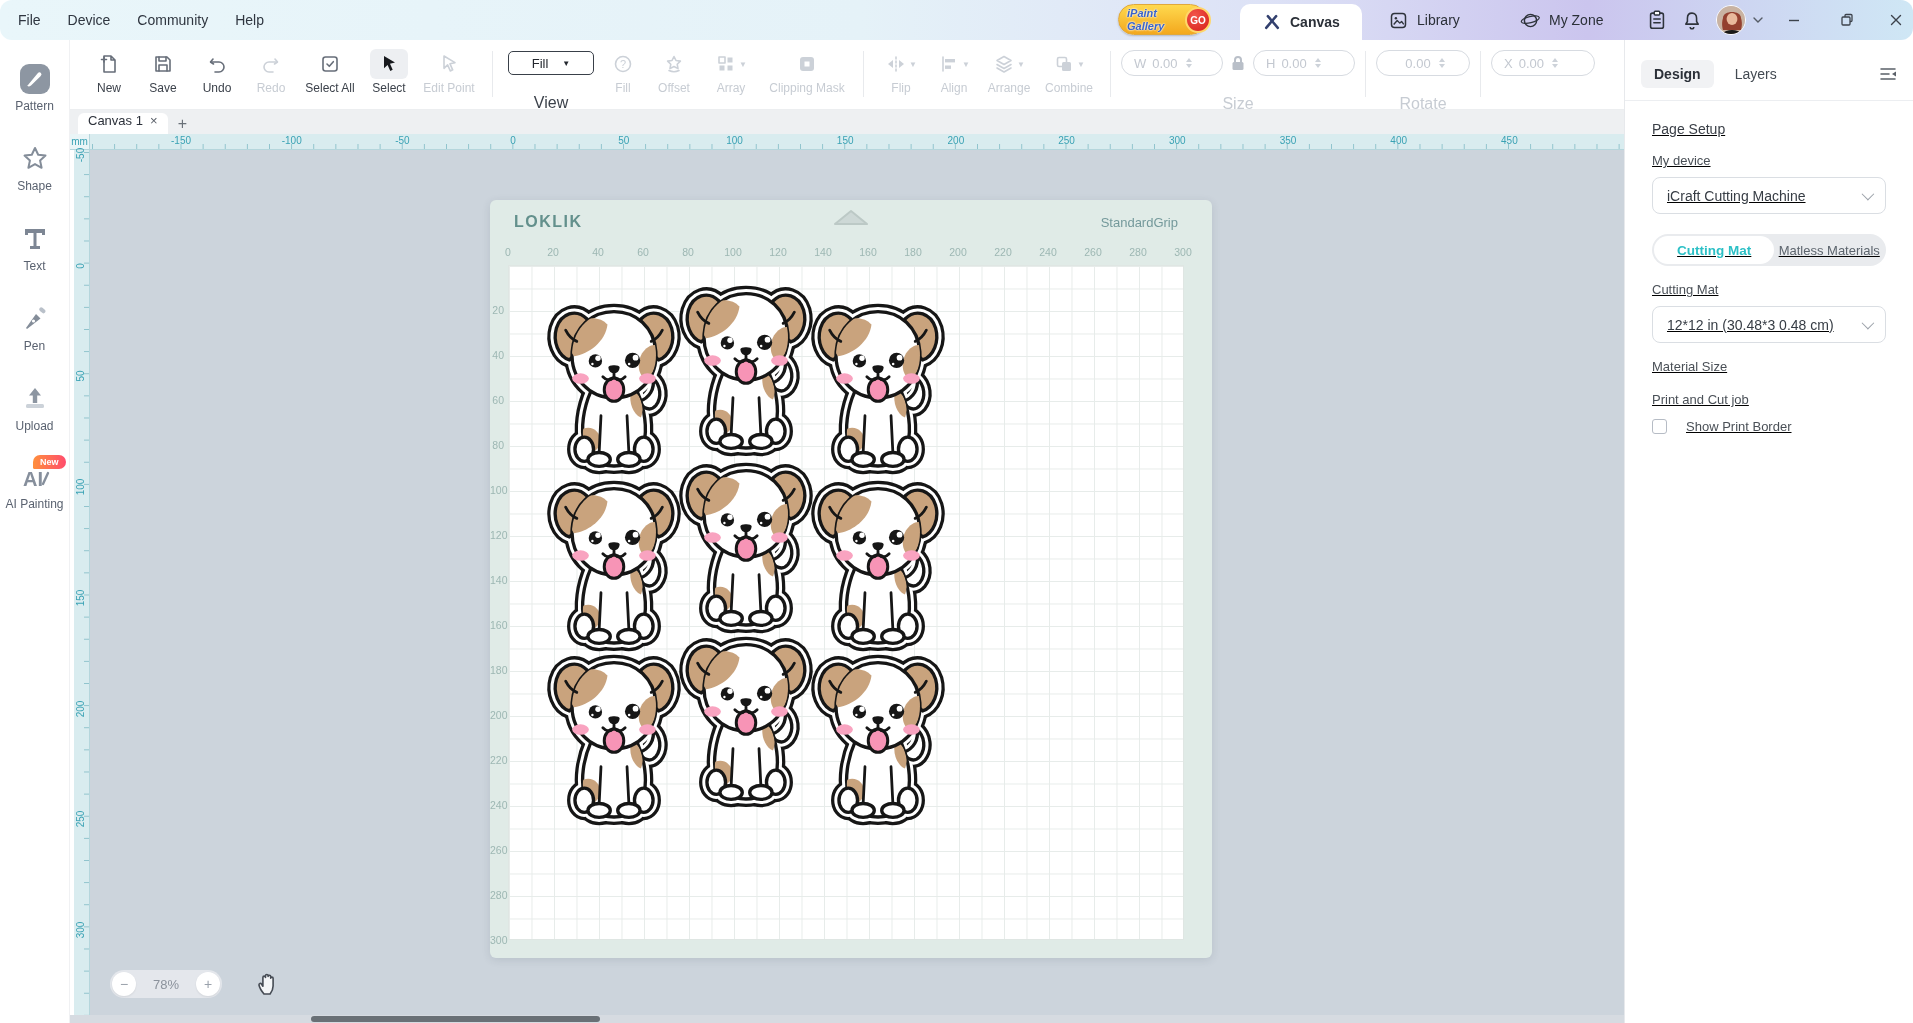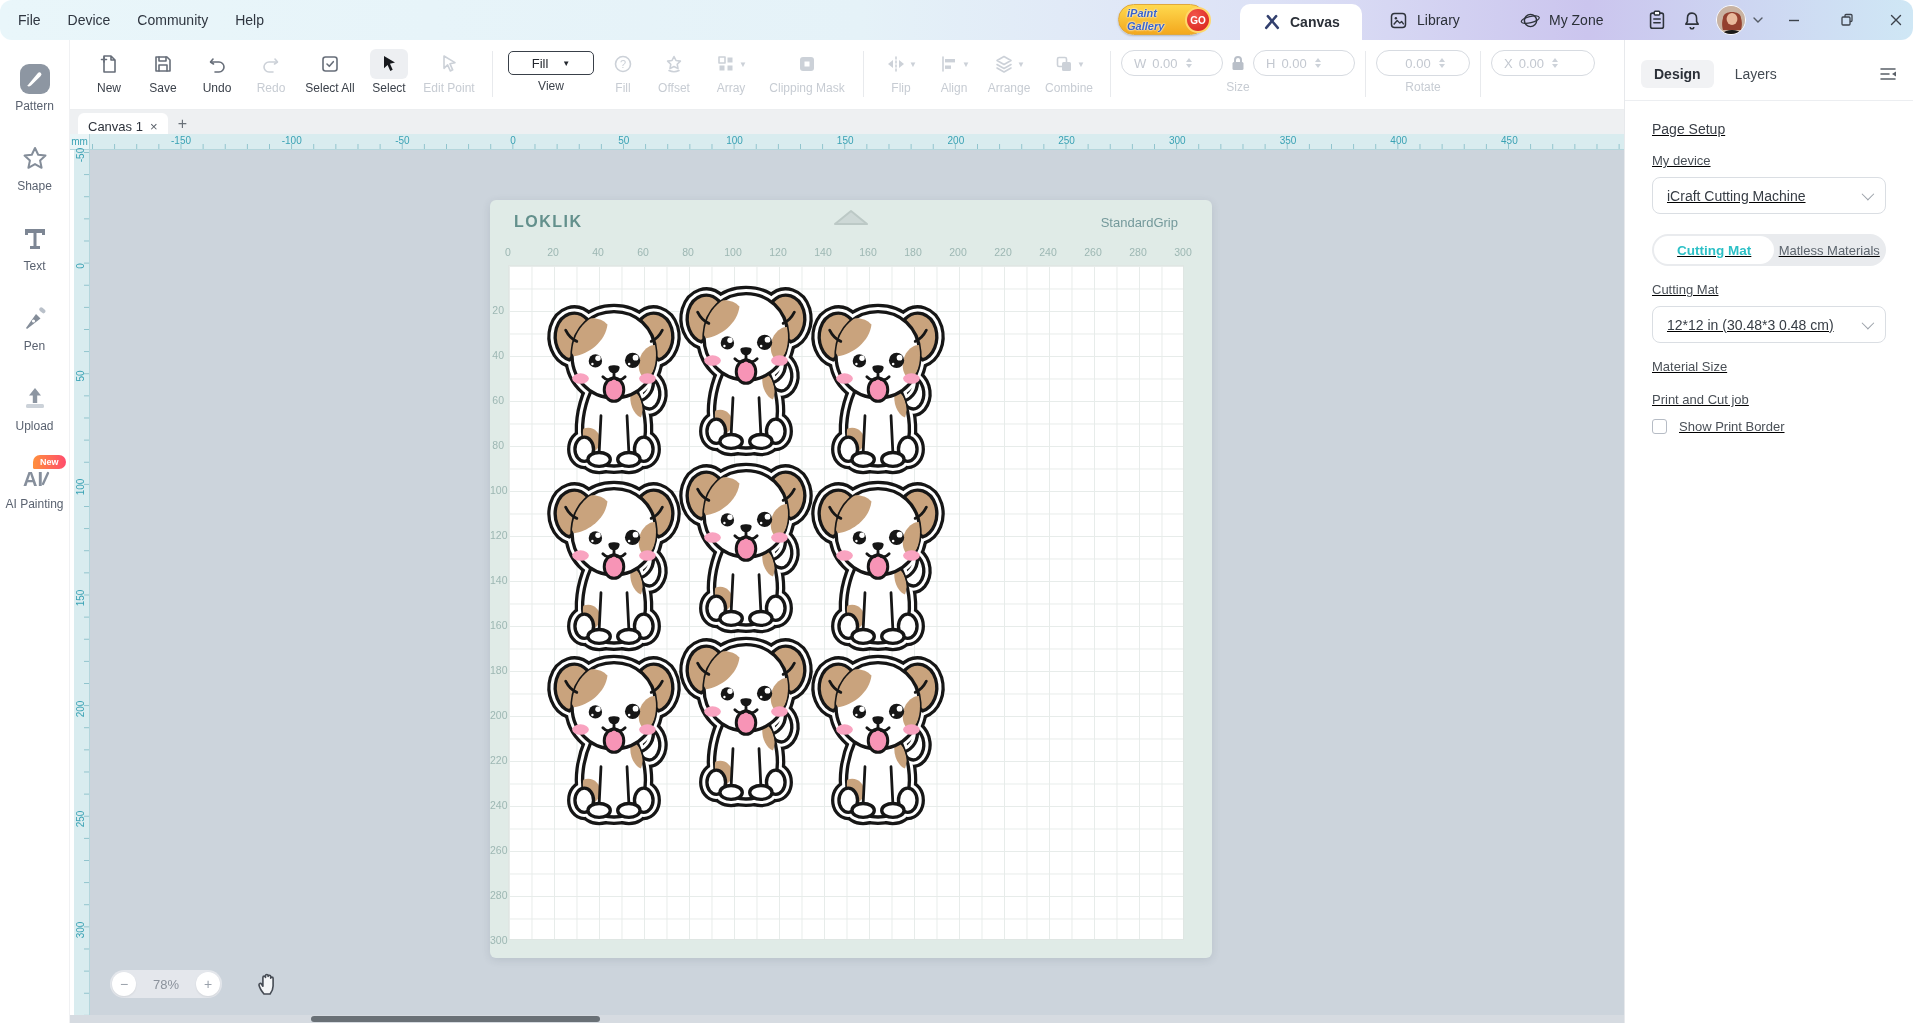--- a/index.html
+++ b/index.html
@@ -54,25 +54,25 @@
   .dd-arrow { font-size:8px; color:#ccd1d8; margin-left:2px; }
   .fill-select { width:86px; height:24px; border:1.4px solid #394049; border-radius:5px; display:flex; align-items:center;
     justify-content:center; gap:14px; font-size:13px; color:#23272e; margin-top:2px; cursor:pointer; }
   .fill-select .car { font-size:8px; color:#23272e; }
   .num-box { height:26px; border:1px solid #d7dbe1; border-radius:13px; display:flex; align-items:center;
     padding:0 8px 0 12px; gap:6px; color:#c3c8d0; font-size:13px; background:#fff; }
   .num-box .stp { display:flex; flex-direction:column; gap:2px; margin-left:2px; }
   .stp i { width:0; height:0; border-left:3.5px solid transparent; border-right:3.5px solid transparent; display:block; }
   .stp .up { border-bottom:4px solid #cdd2d9; } .stp .dn { border-top:4px solid #cdd2d9; }
   .grp { flex:none; display:flex; flex-direction:column; align-items:center; }
-  .grp .glbl { font-size:12px; color:#c7ccd3; margin-top:4px; }
+  .grp .glbl { font-size:16px; color:#c7ccd3; margin-top:19px; }
 
   
   .tabbar { height:24px; background:#eef0f2; display:flex; align-items:flex-end; padding-left:8px; }
-  .ctab { height:21px; background:#fff; border-radius:6px 6px 0 0; display:flex; align-items:flex-end; gap:7px;
+  .ctab { height:21px; background:#fff; border-radius:6px 6px 0 0; display:flex; align-items:flex-start; gap:7px;
     padding:0 10px; font-size:13px; color:#2c313a; }
   .ctab .x { color:#595f68; font-size:13px; cursor:pointer; }
   .addtab { width:30px; height:21px; display:flex; align-items:center; justify-content:center; color:#6a7179; font-size:16px; cursor:pointer; }
 
   
   .canvas-region { flex:1; position:relative; background:#fff; }
   .corner { position:absolute; left:0; top:0; width:20px; height:16px; background:#eaf5f7; border-right:1px solid #b5d6dc;
     border-bottom:1px solid #b5d6dc; font-size:10px; color:#3aa2b4; display:flex; align-items:center; justify-content:center; }
   .hruler { position:absolute; left:20px; right:0; top:0; height:16px; background:#d9ecef; border-bottom:1px solid #b5d6dc;
     background-image:linear-gradient(90deg,#8fc3cc 1px,transparent 1px); background-size:22.14px 5px;
@@ -129,21 +129,21 @@
   .rp-body { padding:0 27px;text-decoration:underline; }
   .rp-title { margin-top:20px; font-size:14px; color:#3b4048; font-weight:500; }
   .rp-label { margin-top:16px; font-size:13px; color:#4a5057; }
   .rp-select { margin-top:9px; height:37px; border:1px solid #dadee3; border-radius:8px; display:flex; align-items:center;
     padding:0 14px; font-size:14px; color:#363c44; cursor:pointer; justify-content:space-between; }
   .chev { width:9px; height:9px; border-right:1.6px solid #9aa0a8; border-bottom:1.6px solid #9aa0a8;
     transform:rotate(45deg) translateY(-2px); }
   .seg { margin-top:20px; height:32px; background:#e9ebee; border-radius:16px; display:flex; padding:2px; }
   .seg-btn { flex:1; display:flex; align-items:center; justify-content:center; font-size:13px; color:#5c646d; cursor:pointer; }
   .seg-btn.active { flex:1.1; background:#fff; border-radius:14px; color:#2cc0c6; font-weight:700; font-size:13.5px; }
-  .chk-row { margin-top:12px; display:flex; align-items:center; gap:12px; }
+  .chk-row { margin-top:12px; display:flex; align-items:center; gap:19px; }
   .chk { width:15px; height:15px; border:1.4px solid #b6bcc5; border-radius:3px; background:#fff; cursor:pointer; }
   .chk-lbl { font-size:13px; color:#4a5057; }
 </style>
 </head>
 <body>
 
 <svg width="0" height="0" style="position:absolute">
   <defs>
     <path id="p-earL" d="M46,28 C34,16 18,22 13,38 C9,52 15,68 27,72 C36,66 42,52 47,42 Z"></path>
     <path id="p-earR" d="M104,28 C116,16 132,22 137,38 C141,52 135,68 123,72 C114,66 108,52 103,42 Z"></path>

